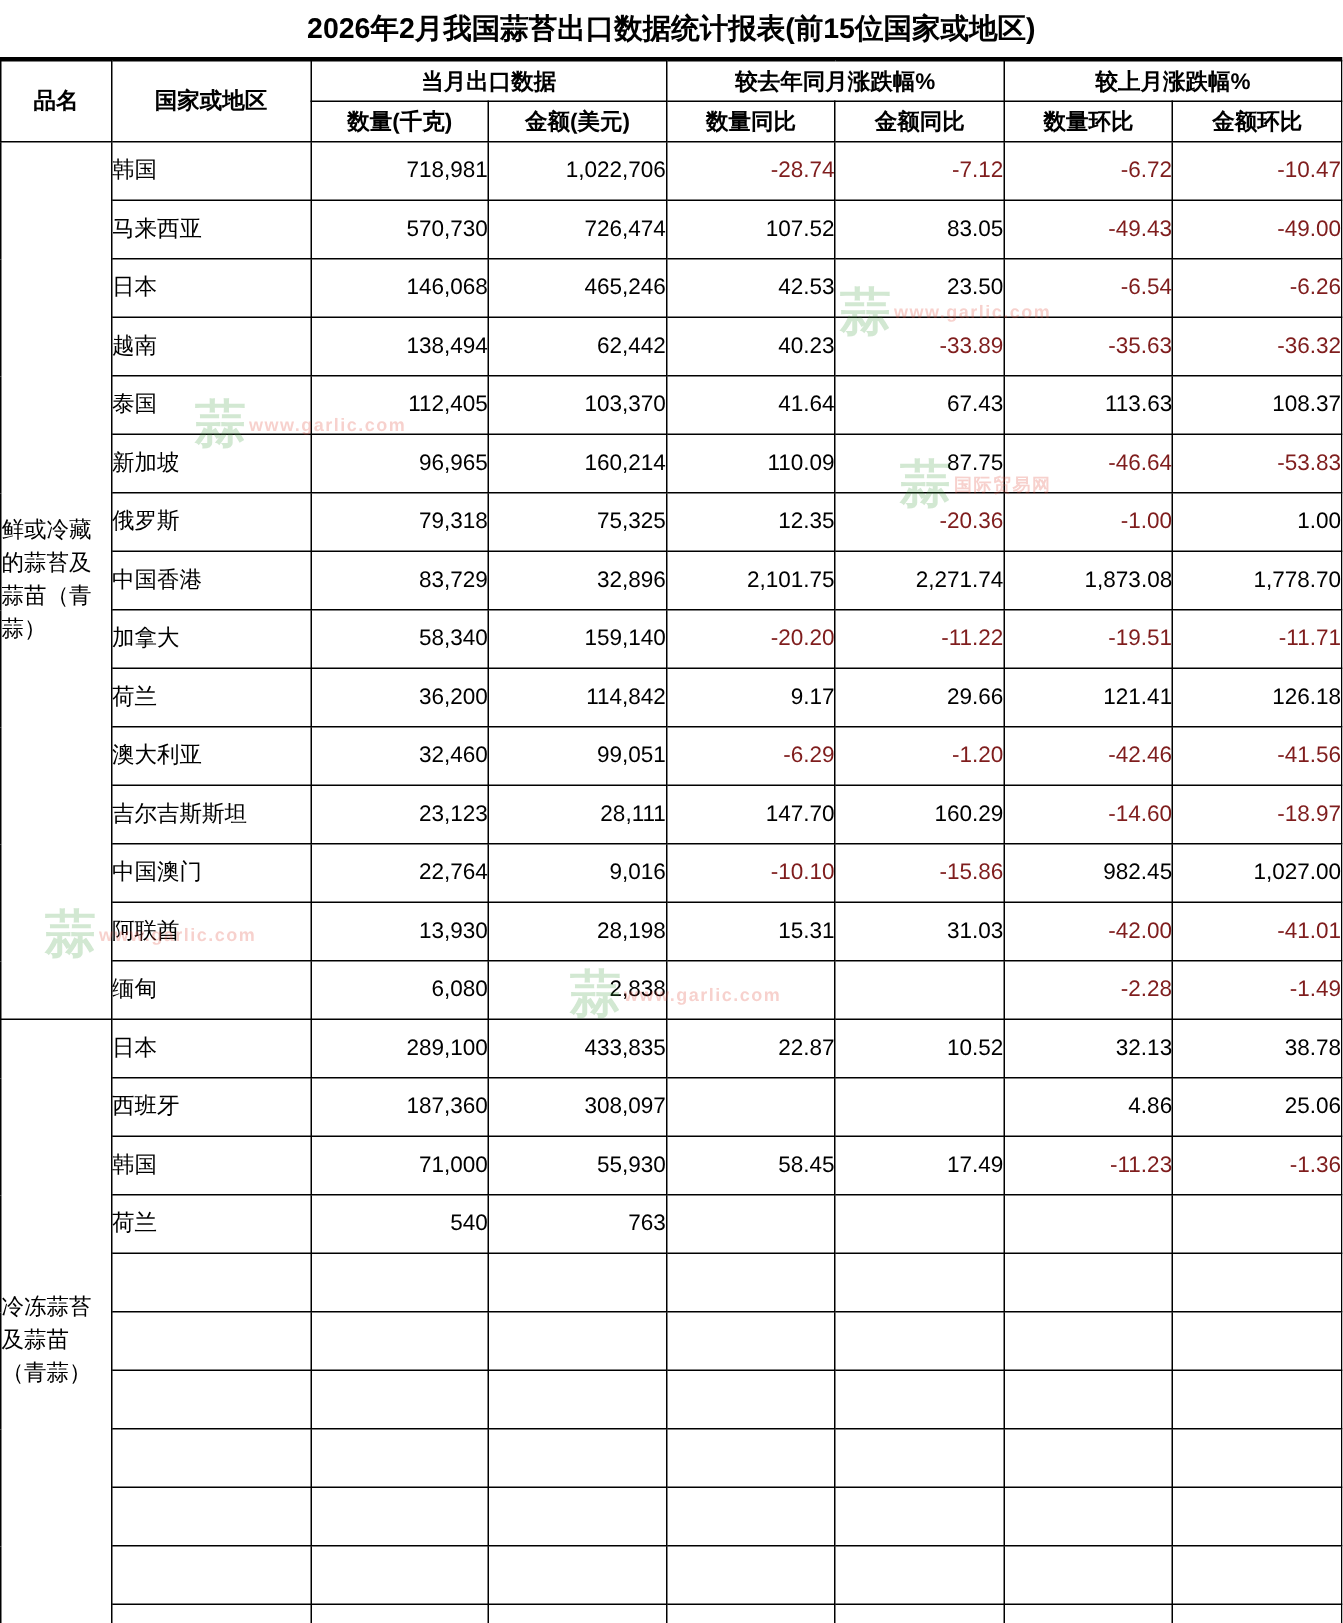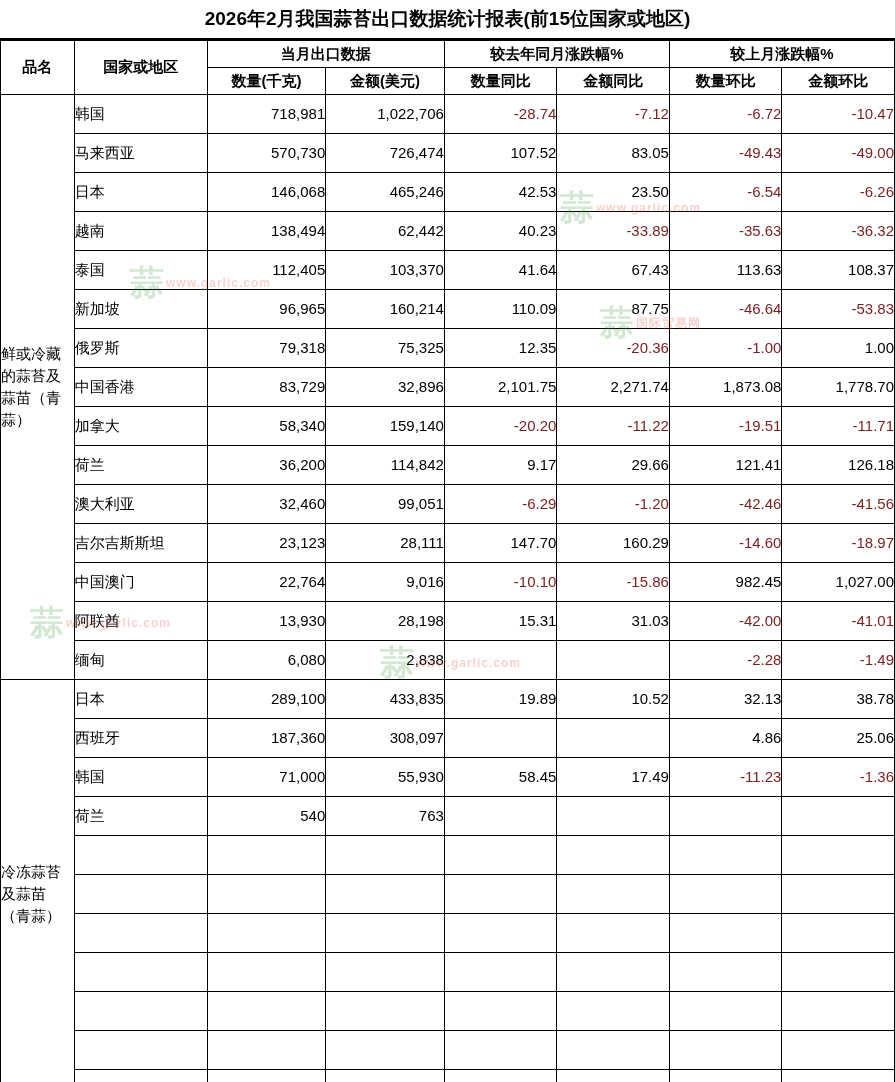--- a/index.html
+++ b/index.html
@@ -297,21 +297,21 @@
           <td class="numeric"></td>
           <td class="numeric"></td>
           <td class="numeric neg">-2.28</td>
           <td class="numeric neg">-1.49</td>
         </tr>
         <tr>
           <td class="cat" rowspan="11">冷冻蒜苔及蒜苗（青蒜）</td>
           <td class="country">日本</td>
           <td class="numeric">289,100</td>
           <td class="numeric">433,835</td>
-          <td class="numeric">19.89</td>
+          <td class="numeric">22.87</td>
           <td class="numeric">10.52</td>
           <td class="numeric">32.13</td>
           <td class="numeric">38.78</td>
         </tr>
         <tr>
           <td class="country">西班牙</td>
           <td class="numeric">187,360</td>
           <td class="numeric">308,097</td>
           <td class="numeric"></td>
           <td class="numeric"></td>

